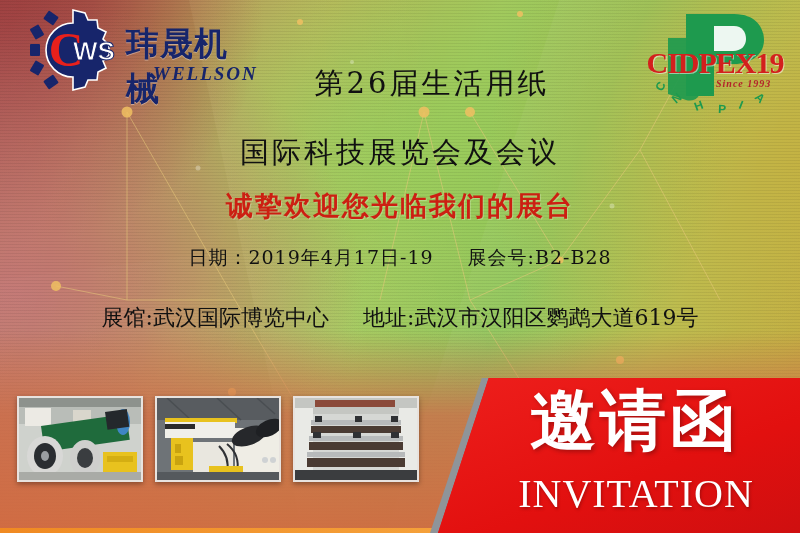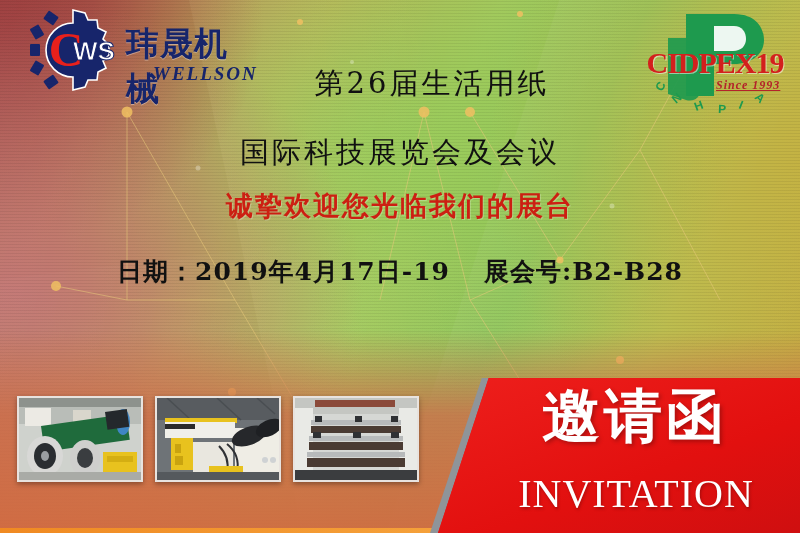--- a/index.html
+++ b/index.html
@@ -37,48 +37,48 @@
   .ws-en{position:absolute;left:135px;top:55px;font-family:"Liberation Serif",serif;font-weight:bold;font-style:italic;
     font-size:19px;color:#17256b;letter-spacing:2px;text-align:right;}
 
   
   #cidpex{position:absolute;right:12px;top:4px;width:150px;height:112px;}
   #cidpex svg{position:absolute;left:0;top:0;}
   .cid-word{position:absolute;left:4px;top:42px;width:146px;text-align:center;
     font-family:"Liberation Serif",serif;font-weight:bold;font-size:30px;color:#d3201d;
     letter-spacing:-1px;text-shadow:1px 1px 0 rgba(255,255,255,.5);}
   .cid-since{position:absolute;left:78px;top:74px;font-family:"Liberation Serif",serif;font-style:italic;
-    font-weight:bold;font-size:12px;color:#b4232a;letter-spacing:1px;text-decoration:underline;}
+    font-weight:bold;font-size:10px;color:#b4232a;letter-spacing:1px;}
 
   
   .line{position:absolute;width:100%;text-align:center;color:#111;
     font-family:"DejaVu Serif","Liberation Serif",serif;white-space:nowrap;}
   .l1{top:64px;font-size:29px;letter-spacing:3px;font-weight:normal;margin-left:32px;}
   .l2{top:133px;font-size:29px;letter-spacing:3px;}
   .l3{top:188px;font-size:27px;letter-spacing:2px;color:#cc1f12;font-weight:bold;
       text-shadow:1px 1px 0 rgba(255,255,255,.25);}
-  .l4{top:255px;font-size:25px;letter-spacing:1px;font-weight:bold;}
+  .l4{top:245px;font-size:19px;letter-spacing:1px;}
   .l5{top:303px;font-size:22px;letter-spacing:0px;}
   .l4 .gap{display:inline-block;width:34px;}
   .l5 .gap{display:inline-block;width:34px;}
 
   
   .photos{position:absolute;left:17px;top:396px;display:flex;gap:12px;}
   .ph{width:122px;height:82px;border:2px solid #e8e3df;box-shadow:0 2px 5px rgba(0,0,0,.35);overflow:hidden;position:relative;}
   .ph svg{display:block;}
 
   
   #invite{position:absolute;right:0;bottom:0;width:370px;height:155px;}
   .inv-shadow{position:absolute;right:0;bottom:0;width:370px;height:155px;background:#8f9499;
     clip-path:polygon(14% 0,100% 0,100% 100%,0 100%);}
   .inv-red{position:absolute;right:0;bottom:0;width:362px;height:155px;background:#e8141a;
     clip-path:polygon(14% 0,100% 0,100% 100%,0 100%);
     background-image:linear-gradient(160deg,#ee1f1c 0%,#e2100f 60%,#cf0f10 100%);}
   .inv-cn{position:absolute;left:50px;top:8px;width:310px;color:#fff;font-family:"DejaVu Sans",sans-serif;
-    font-weight:bold;font-size:58px;letter-spacing:4px;text-align:center;line-height:1.05;
+    font-weight:bold;font-size:66px;letter-spacing:4px;text-align:center;line-height:1.05;
     text-shadow:2px 2px 4px rgba(0,0,0,.28);}
   .inv-en{position:absolute;left:50px;top:92px;width:312px;text-align:center;color:#fff;
     font-family:"Liberation Serif",serif;font-weight:normal;font-size:40px;letter-spacing:1px;
     text-shadow:1px 2px 3px rgba(0,0,0,.25);}
 </style>
 </head>
 <body>
 
 <div id="poster">
 
@@ -174,20 +174,23 @@
   </div>
 
   <div class="line l1">第26届生活用纸</div>
   <div class="line l2">国际科技展览会及会议</div>
   <div class="line l3">诚挚欢迎您光临我们的展台</div>
 
   <div class="line l4">
     <span>日期：</span><span>2019年4月17日-19</span><span class="gap"></span><span>展会号:</span><span>B2-B28</span>
   </div>
 
+  <div class="line l5">
+    <span>展馆:</span><span>武汉国际博览中心</span><span class="gap"></span><span>地址:</span><span>武汉市汉阳区鹦鹉大道619号</span>
+  </div>
 
   <div class="photos">
 
     <div class="ph">
       <svg width="122" height="82" viewBox="0 0 122 82">
         <rect width="122" height="82" fill="#cfd2cd"></rect>
         <rect y="0" width="122" height="26" fill="#b9bdb8"></rect>
         <rect y="0" width="122" height="9" fill="#8d928d"></rect>
         <rect x="6" y="10" width="26" height="18" fill="#eceae4"></rect>
         <rect x="54" y="12" width="18" height="14" fill="#d9d6cc"></rect>

